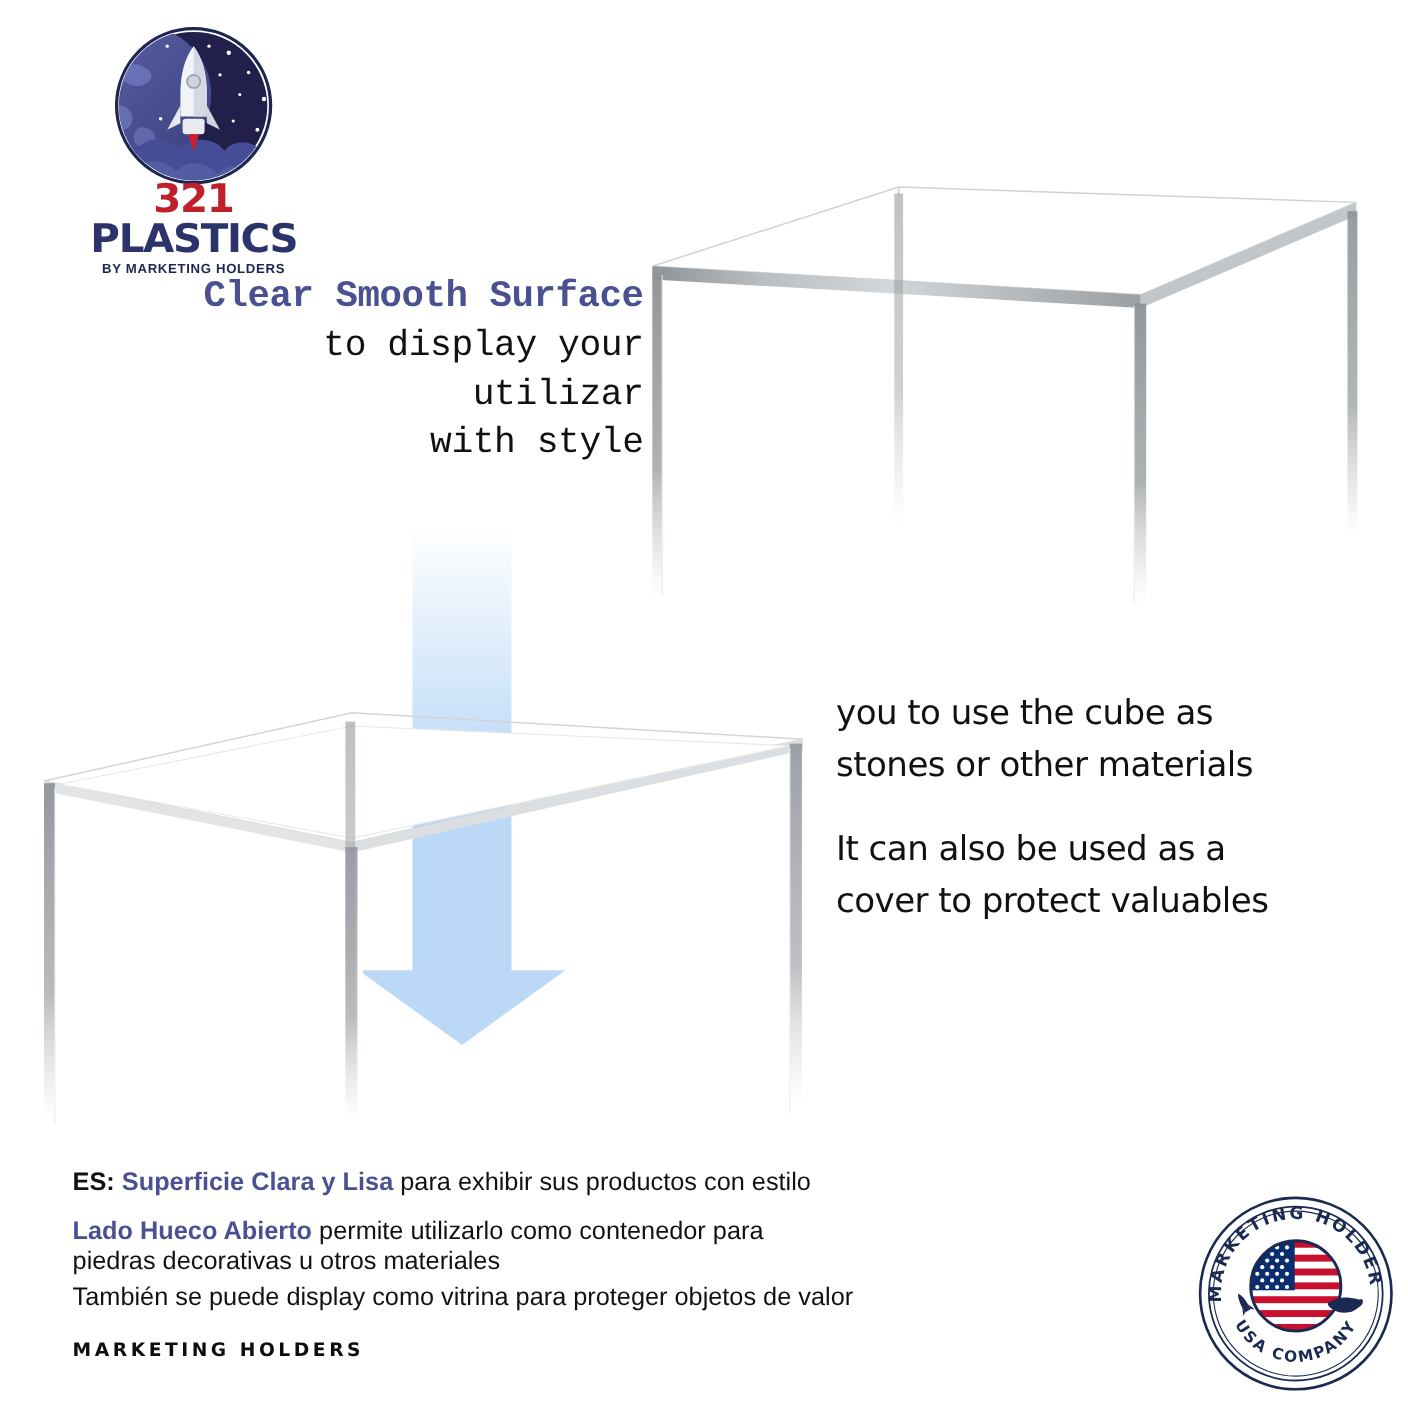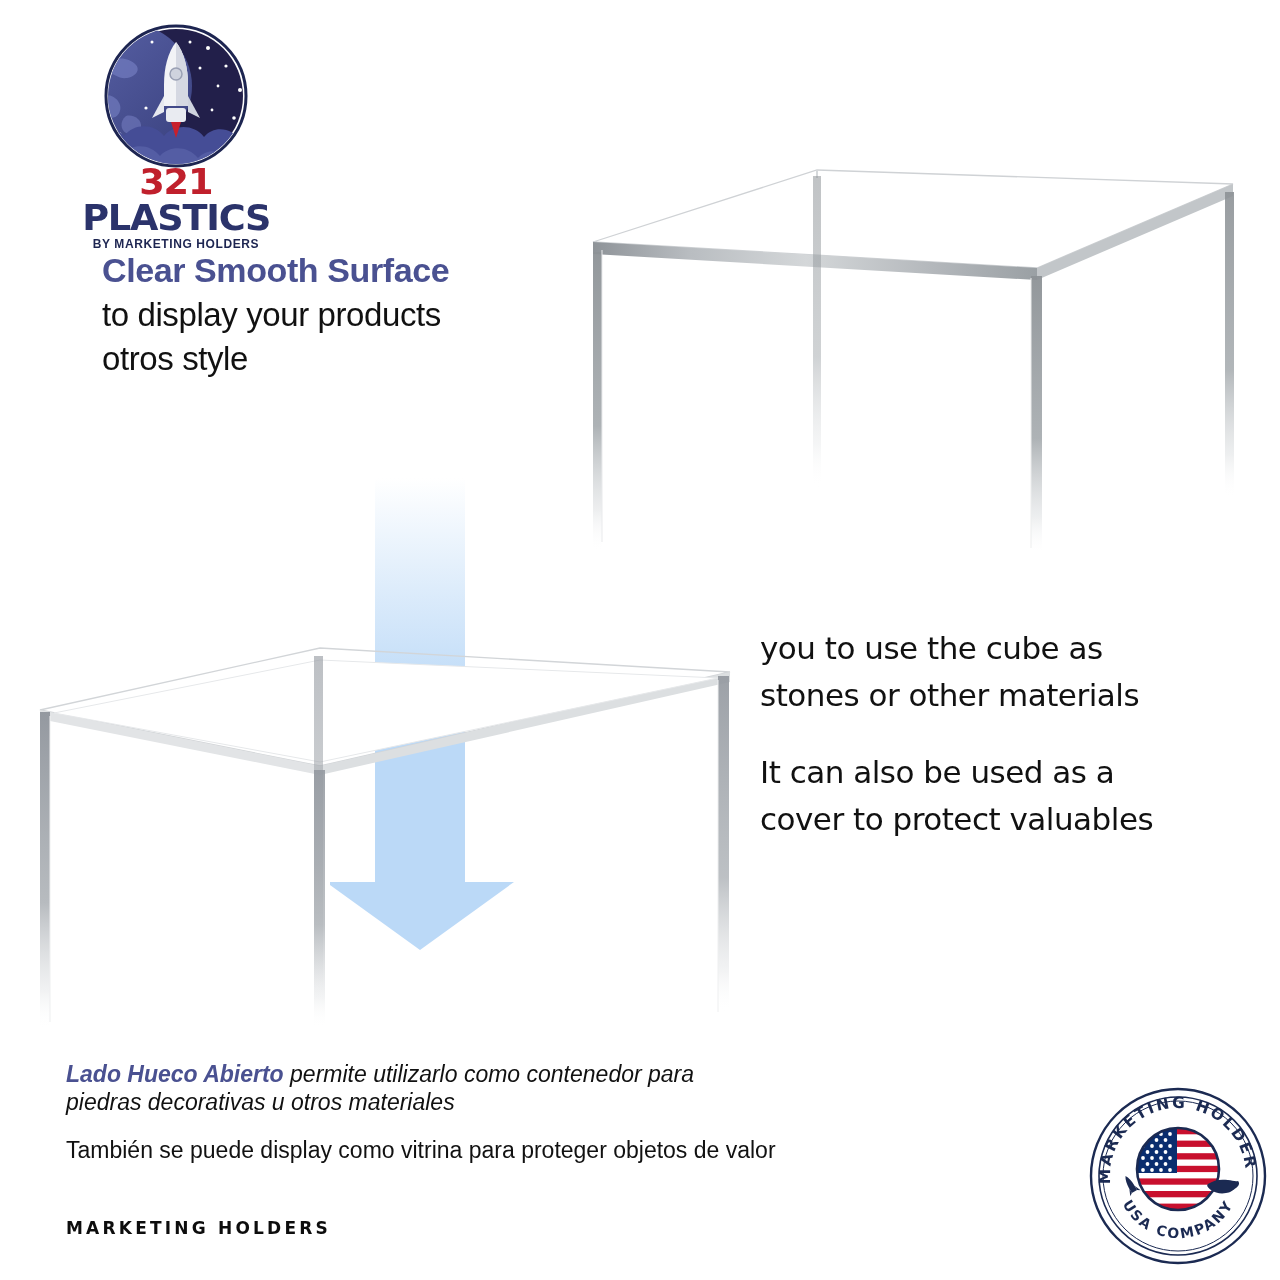--- a/index.html
+++ b/index.html
@@ -39,26 +39,26 @@
     font-family: Liberation Sans, sans-serif;
     font-weight: 700; font-size: 12px; letter-spacing: 0.6px;
     color: #1d2551;
   }
 
   
   .accent { color: #4a5191; font-weight: 700; }
 
   #headline-block {
     position: absolute;
-    left: 102px; top: 248px; width: 465px;
-    text-align: left;
+    left: 120px; top: 248px; width: 465px;
+    text-align: right;
     font-size: 33px;
     line-height: 1.33;
     color: #111111;
-    font-family: Liberation Sans, sans-serif;
+    font-family: Liberation Mono, monospace;
     letter-spacing: -0.4px;
   }
   #headline-block .lead { font-size: 34px; }
 
   #body-block {
     position: absolute;
     left: 760px; top: 625px; width: 470px;
     text-align: left;
     font-size: 31px;
     line-height: 1.52;
@@ -69,21 +69,21 @@
   #body-block .para-gap { height: 30px; }
 
   
   #es-block {
     position: absolute;
     left: 66px; top: 1060px; width: 900px;
     font-family: "Liberation Sans Narrow", "Liberation Sans", sans-serif;
     color: #111111;
   }
   #es-block .es-line { font-size: 23px; line-height: 1.22; margin-bottom: 16px; transform-origin: left center; }
-  #es-block .es-line.tight { margin-bottom: 20px; font-style: italic; }
+  #es-block .es-line.tight { margin-bottom: 4px; }
   #es-block .es-prefix { font-weight: 700; }
   #es-block .accent { color: #4a5191; font-weight: 700; }
 
   #footer-brand {
     position: absolute;
     left: 66px; top: 1218px;
     font-family: "DejaVu Sans", sans-serif;
     font-weight: 700;
     font-size: 17px;
     letter-spacing: 3.2px;
@@ -233,33 +233,34 @@
       <rect x="296" y="150" width="11" height="258" fill="url(#fadeV2)" opacity=".9"></rect>
       <rect x="700" y="56" width="11" height="336" fill="url(#fadeV2)" opacity=".92"></rect>
 
       <path d="M32 96 L32 402" stroke="#eeeff0" stroke-width="1" fill="none"></path>
       <path d="M700 60 L700 392" stroke="#eeeff0" stroke-width="1" fill="none"></path>
     </svg>
   </div>
 
   <div id="headline-block">
     <div class="lead accent">Clear Smooth Surface</div>
-    <div>to display your products</div>
-    <div>otros style</div>
+    <div>to display your utilizar</div>
+    <div>with style</div>
   </div>
 
   <div id="body-block">
     <div>you to use the cube as</div>
     <div>stones or other materials</div>
     <div class="para-gap"></div>
     <div>It can also be used as a</div>
     <div>cover to protect valuables</div>
   </div>
 
   <div id="es-block">
+    <div class="es-line"><span class="es-prefix">ES:</span> <span class="accent">Superficie Clara y Lisa</span><span> para exhibir sus productos con estilo</span></div>
     <div class="es-line tight"><span class="accent">Lado Hueco Abierto</span><span> permite utilizarlo como contenedor para</span><br><span>piedras decorativas u otros materiales</span></div>
     <div class="es-line">También se puede display como vitrina para proteger objetos de valor</div>
   </div>
 
   <div id="footer-brand">MARKETING HOLDERS</div>
 
   <div id="usa-seal">
     <svg viewBox="0 0 180 180" width="180" height="180">
       <defs>
         <path id="arcTop" d="M22 90 A68 68 0 0 1 158 90"></path>

